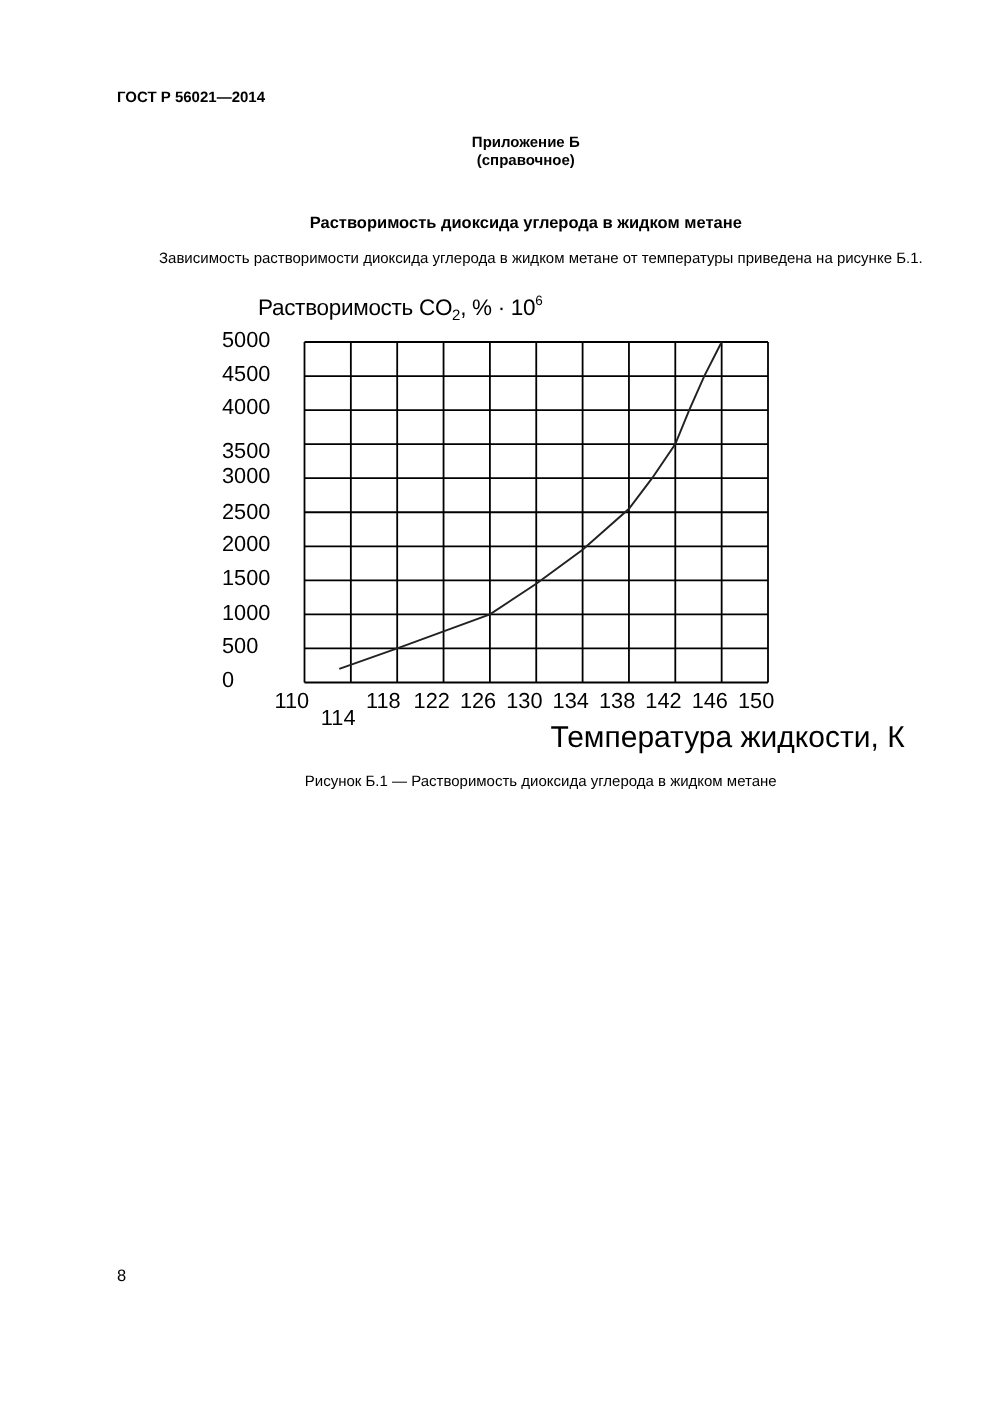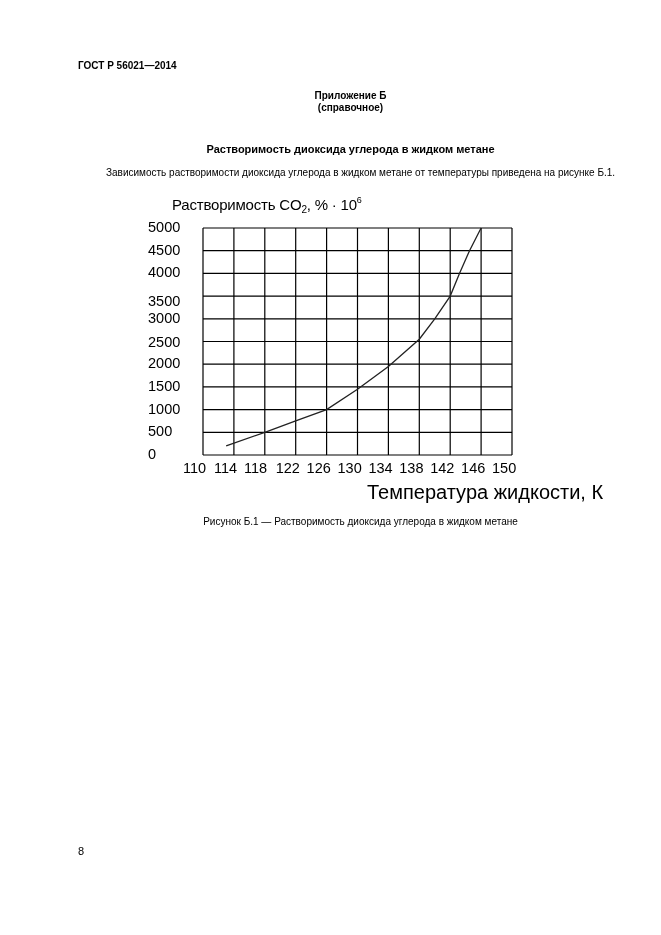--- a/index.html
+++ b/index.html
@@ -41,21 +41,21 @@
     <div class="ytick" style="top: 309.8px;">3000</div>
     <div class="ytick" style="top: 334px;">2500</div>
     <div class="ytick" style="top: 355.2px;">2000</div>
     <div class="ytick" style="top: 377.9px;">1500</div>
     <div class="ytick" style="top: 400.6px;">1000</div>
     <div class="ytick" style="top: 423.3px;">500</div>
     <div class="ytick" style="top: 446px;">0</div>
   </div>
 <div id="xticks">
     <div class="xtick" style="left: 183px;">110</div>
-    <div class="xtick" style="left: 213.9px;">114</div>
+    <div class="xtick" style="left: 213.9px; margin-top: 11px;">114</div>
     <div class="xtick" style="left: 244px;">118</div>
     <div class="xtick" style="left: 275.7px;">122</div>
     <div class="xtick" style="left: 306.6px;">126</div>
     <div class="xtick" style="left: 337.5px;">130</div>
     <div class="xtick" style="left: 368.4px;">134</div>
     <div class="xtick" style="left: 399.3px;">138</div>
     <div class="xtick" style="left: 430.2px;">142</div>
     <div class="xtick" style="left: 461.1px;">146</div>
     <div class="xtick" style="left: 492px;">150</div>
   </div>

